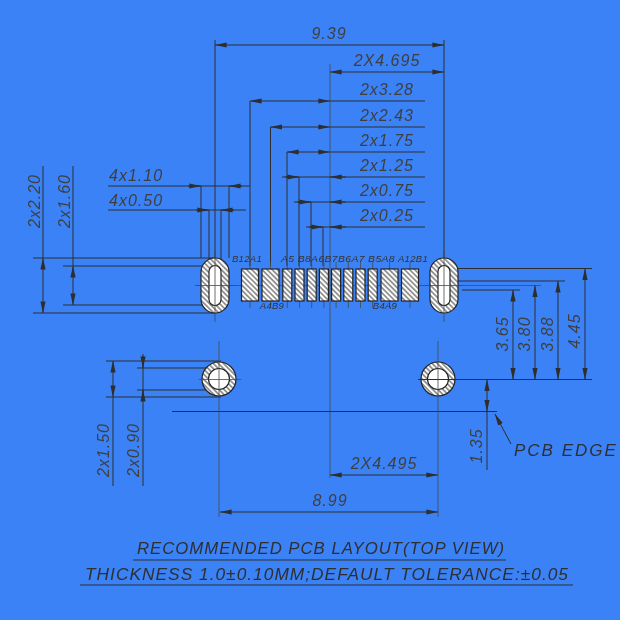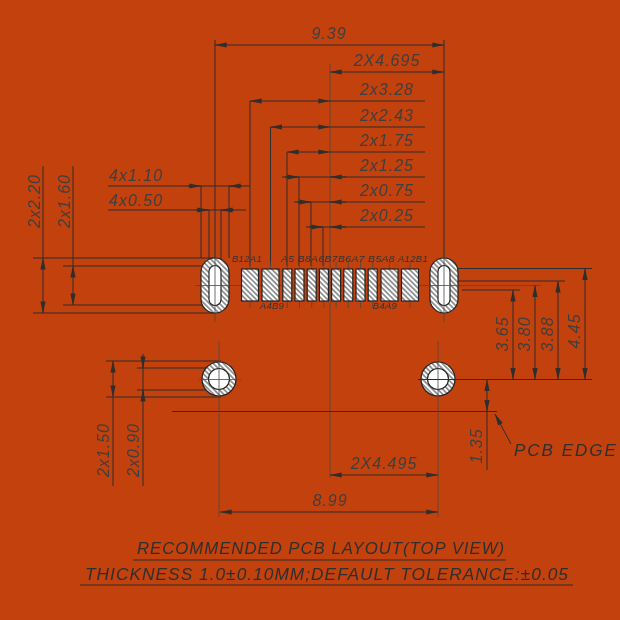--- a/index.html
+++ b/index.html
@@ -1,16 +1,16 @@
 <!DOCTYPE html>
 <html><head>
 <meta charset="utf-8">
 <style>
   html,body{margin:0;padding:0;background:#fff;}
-  .stage{position:relative;width:620px;height:620px;background:#c2410c;overflow:hidden;text-decoration:underline;}
+  .stage{position:relative;width:620px;height:620px;background:#3b82f6;overflow:hidden;text-decoration:underline;}
   svg{display:block;}
   .ln{stroke:#2e2e2e;stroke-width:1;fill:none;}
   .thin{stroke:#4a4a4a;stroke-width:0.8;fill:none;}
   .pad{fill:url(#hatch);stroke:#222;stroke-width:1.2;}
   .slot{fill:#ffffff;stroke:#222;stroke-width:1.2;}
   .dtxt{font-family:"Liberation Sans",sans-serif;font-style:italic;font-size:16px;fill:#3f3f3f;letter-spacing:1px;}
   .stxt{font-family:"Liberation Sans",sans-serif;font-style:italic;font-size:9.5px;fill:#333;letter-spacing:0.3px;}
   .ntxt{font-family:"Liberation Sans",sans-serif;font-style:italic;font-size:17px;fill:#2f2f2f;letter-spacing:1px;}
   .mid{text-anchor:middle;}
 </style>

